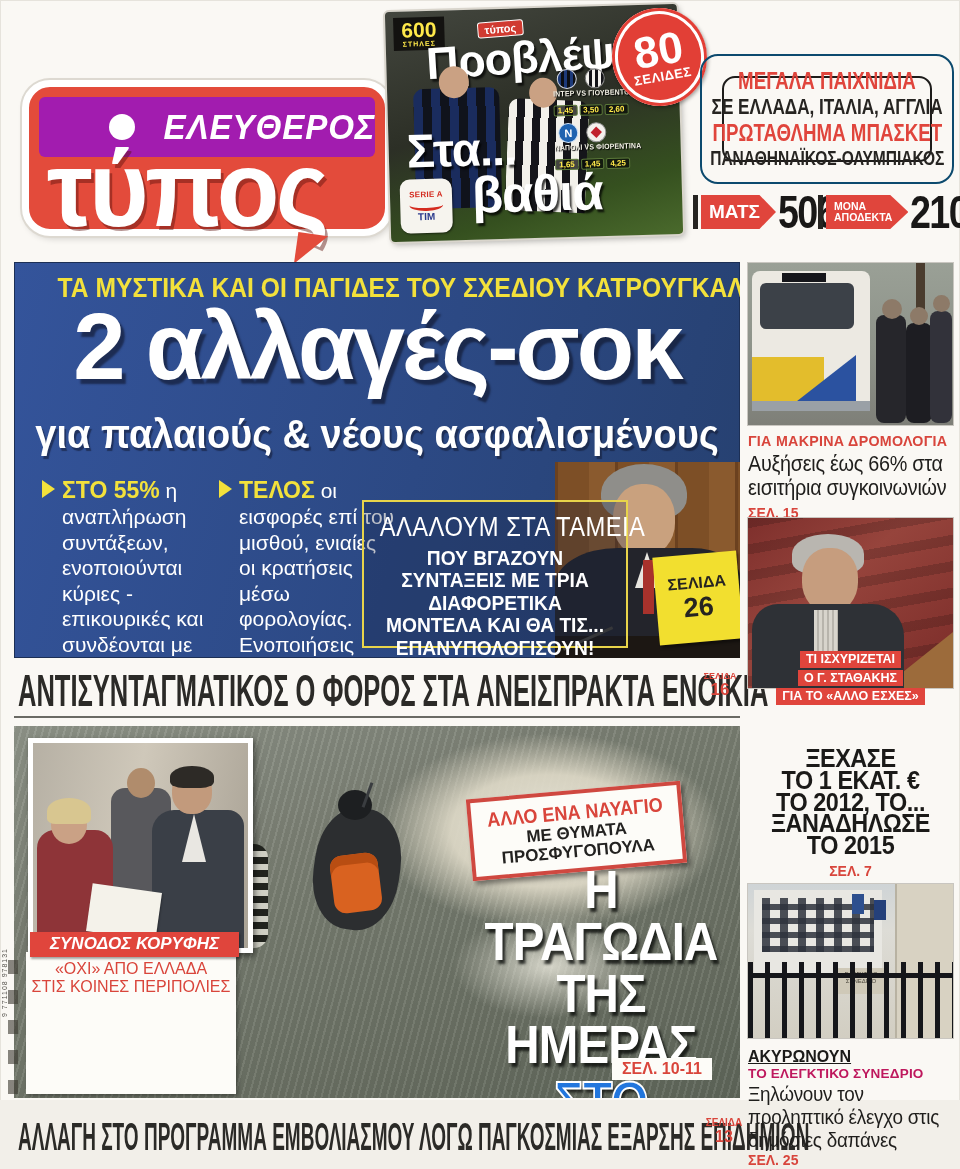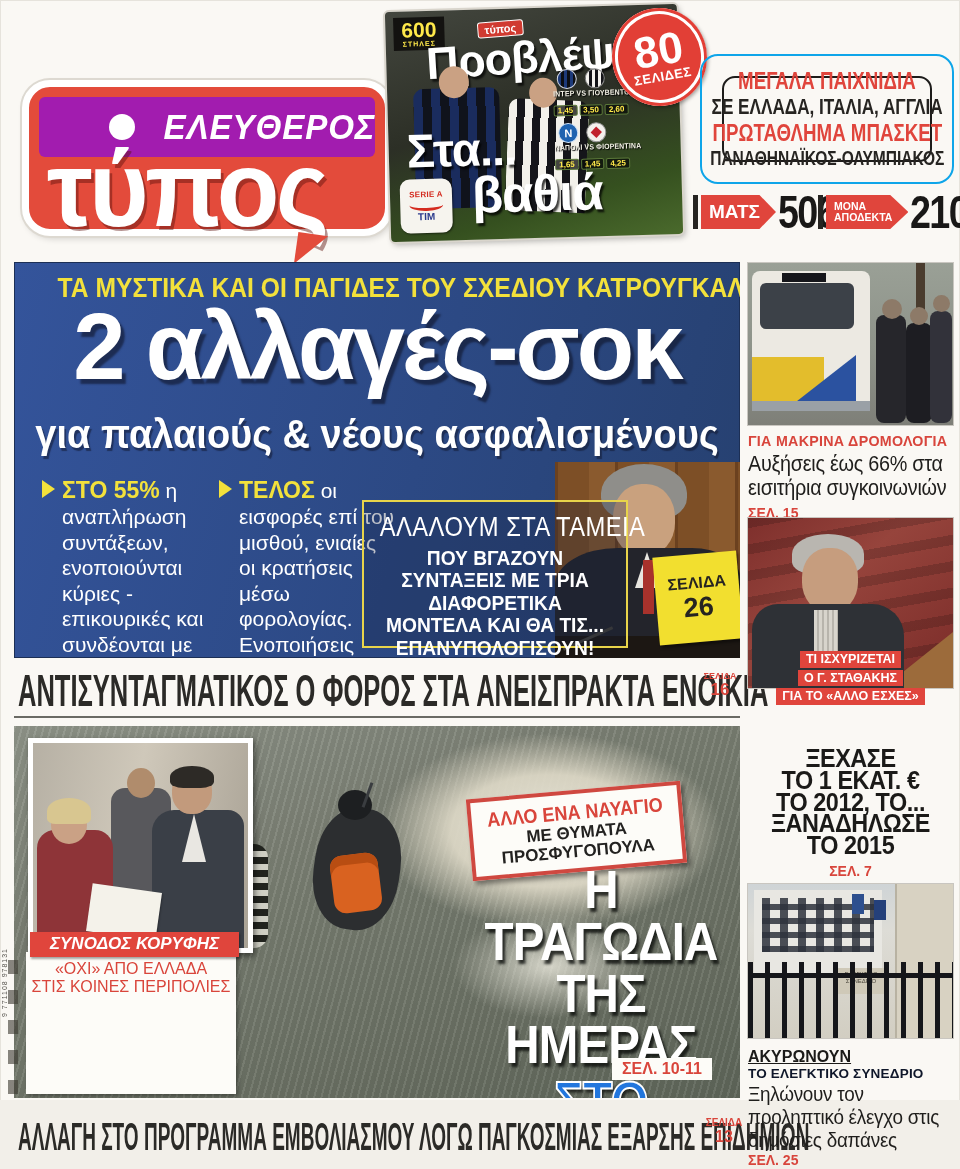--- a/index.html
+++ b/index.html
@@ -56,21 +56,21 @@
   .serie .a{color:#d42b1f;font-weight:bold;font-size:8px;letter-spacing:.3px;}
   .serie .arc{width:34px;height:12px;border-bottom:3px solid #d42b1f;border-radius:50%;}
   .serie .tim{color:#2b3a8c;font-weight:bold;font-size:10px;}
   .pages-circle{left:612px;top:8px;width:95px;height:98px;border-radius:50%;background:#e23f36;
                 box-shadow:inset 0 0 0 3px #e23f36,inset 0 0 0 6px #fff,1px 2px 4px rgba(0,0,0,.35);
                 display:flex;flex-direction:column;align-items:center;justify-content:center;transform:rotate(-10deg);color:#fff;}
   .pages-circle .n{font-size:44px;font-weight:bold;line-height:.9;}
   .pages-circle .s{font-size:13px;font-weight:bold;letter-spacing:.5px;}
 
   
-  .sports-box{left:700px;top:54px;width:254px;height:130px;border:2px solid #0ea5e9;border-radius:18px;padding:20px;}
+  .sports-box{left:700px;top:54px;width:254px;height:130px;border:2px solid #0c4a6e;border-radius:18px;padding:20px;}
   .sports-box-inner{width:100%;height:100%;border:2px solid #1d1c1a;border-radius:13px;display:flex;flex-direction:column;
                     align-items:center;justify-content:center;gap:1px;background:#faf8f4;}
   .sports-box-inner div{white-space:nowrap;font-weight:bold;line-height:1.08;}
   .sb-red{color:#e0453c;font-size:24px;transform:scaleX(.78);}
   .sb-blk{color:#262421;font-size:22px;transform:scaleX(.78);}
   .sb-blk2{color:#262421;font-size:21px;transform:scaleX(.74);}
   .stat{top:193px;display:flex;align-items:center;height:38px;}
   .stat-bar{width:5px;height:34px;background:#262421;margin-right:3px;}
   .stat-tag{background:#e0453c;color:#fff;font-weight:bold;height:34px;display:flex;flex-direction:column;justify-content:center;
             padding:0 16px 0 8px;clip-path:polygon(0 0,78% 0,100% 50%,78% 100%,0 100%);line-height:1.02;}
@@ -209,21 +209,21 @@
                        repeating-linear-gradient(90deg,rgba(45,50,60,.85) 0 8px,transparent 8px 18px);}
   .marble{position:absolute;right:0;top:0;width:58px;height:100%;background:#d8d2c2;box-shadow:inset 2px 0 0 #b8b2a2;}
   .flag{position:absolute;width:12px;height:20px;}
   .gate{position:absolute;left:0;bottom:0;width:100%;height:76px;
         background:repeating-linear-gradient(90deg,#15161a 0 5px,rgba(0,0,0,0) 5px 17px);}
   .gate-bar{position:absolute;left:0;bottom:60px;width:100%;height:5px;background:#15161a;}
   .plate{position:absolute;left:86px;bottom:44px;width:54px;height:26px;background:#cfc9b8;color:#4a463c;
          font-size:6px;text-align:center;line-height:1.2;padding-top:3px;}
 
   .court-k1{color:#1b1a18;font-weight:bold;font-size:16px;text-decoration:underline;}
-  .court-k2{color:#0f172a;font-weight:bold;font-size:13.5px;letter-spacing:.2px;}
+  .court-k2{color:#be185d;font-weight:bold;font-size:13.5px;letter-spacing:.2px;}
 
   
   .barcode{left:1px;top:948px;writing-mode:vertical-rl;transform:rotate(180deg);font-size:7px;color:#55524c;letter-spacing:1px;}
   .smudge{left:8px;top:960px;width:10px;height:150px;background:repeating-linear-gradient(180deg,#3a372f 0 14px,transparent 14px 30px);opacity:.6;}
 </style>
 </head>
 <body>
 
 <div id="canvas">
 

